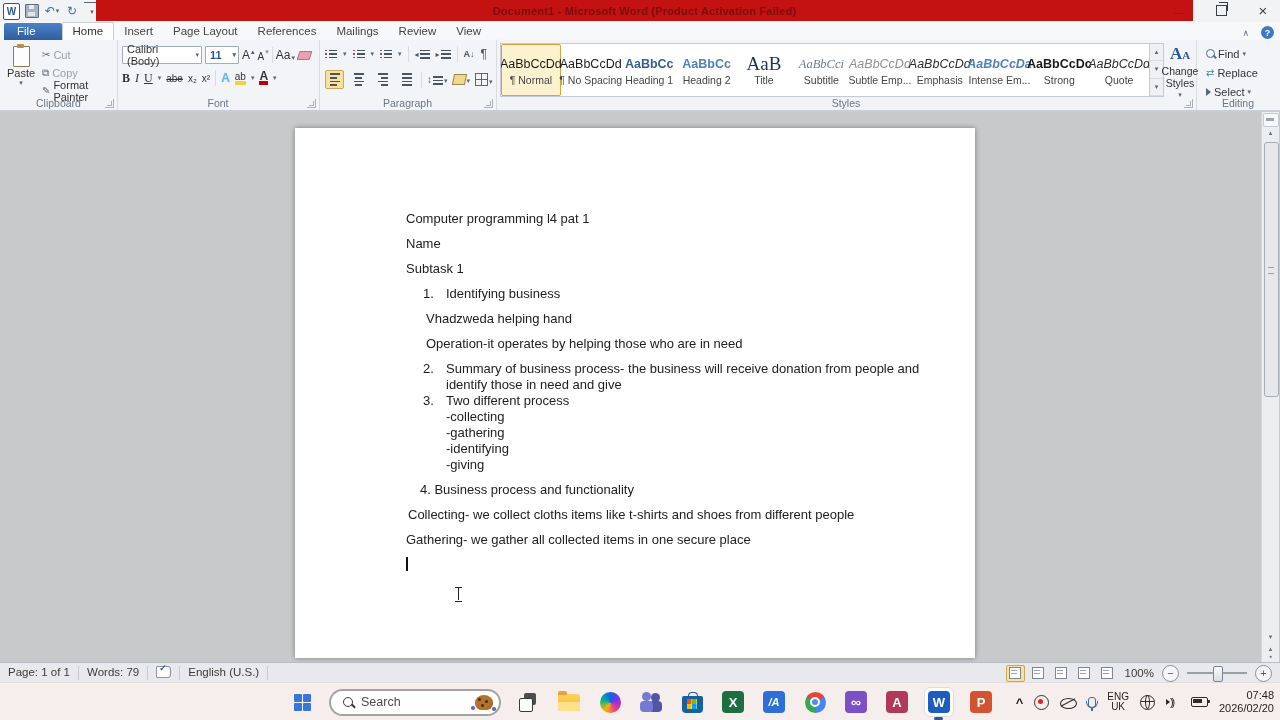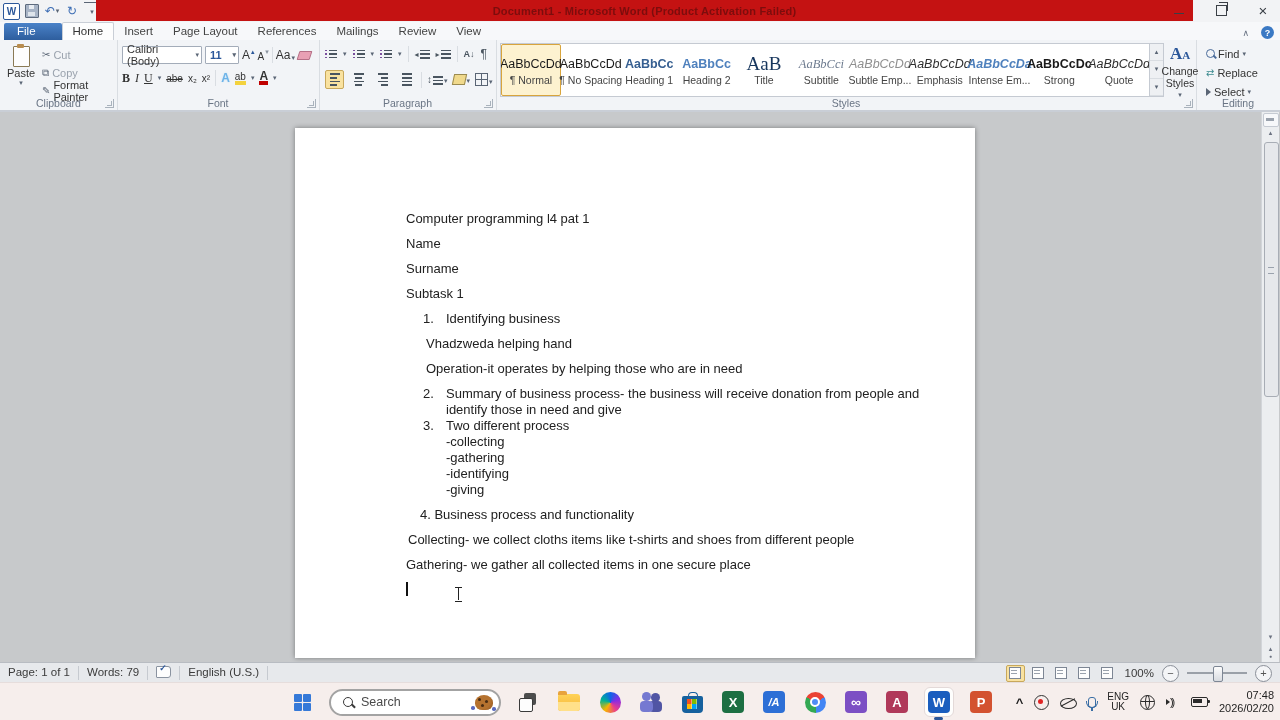--- a/index.html
+++ b/index.html
@@ -510,21 +510,20 @@
       </div>
       <div class="glabel"><span>Editing</span></div>
     </div>
   </div>
 
   <div id="docarea">
     <div id="page">
       <div id="doc-paragraphs">
           <div class="para body"><span class="ptext">Computer programming l4 pat 1</span></div>
           <div class="para body"><span class="ptext">Name</span></div>
-          <div class="para body"><span class="ptext">Surname</span></div>
           <div class="para body"><span class="ptext">Subtask 1</span></div>
           <div class="para numlist">
             <span class="pnum">1.</span>
             <span class="ptext">Identifying business</span>
           </div>
           <div class="para indent1"><span class="ptext">Vhadzweda helping hand</span></div>
           <div class="para indent1"><span class="ptext">Operation-it operates by helping those who are in need</span></div>
           <div class="para numlist tight">
             <span class="pnum">2.</span>
             <span class="ptext">Summary of business process- the business will receive donation from people and identify those in need and give</span>

